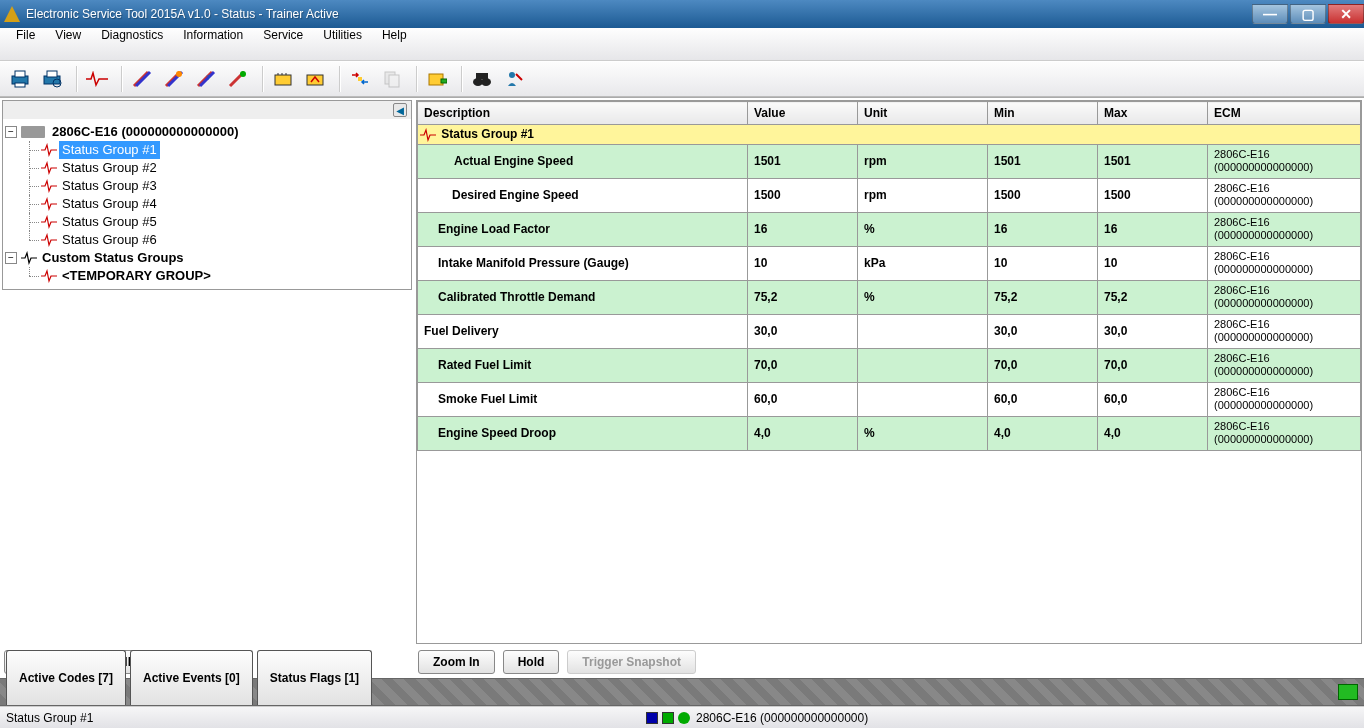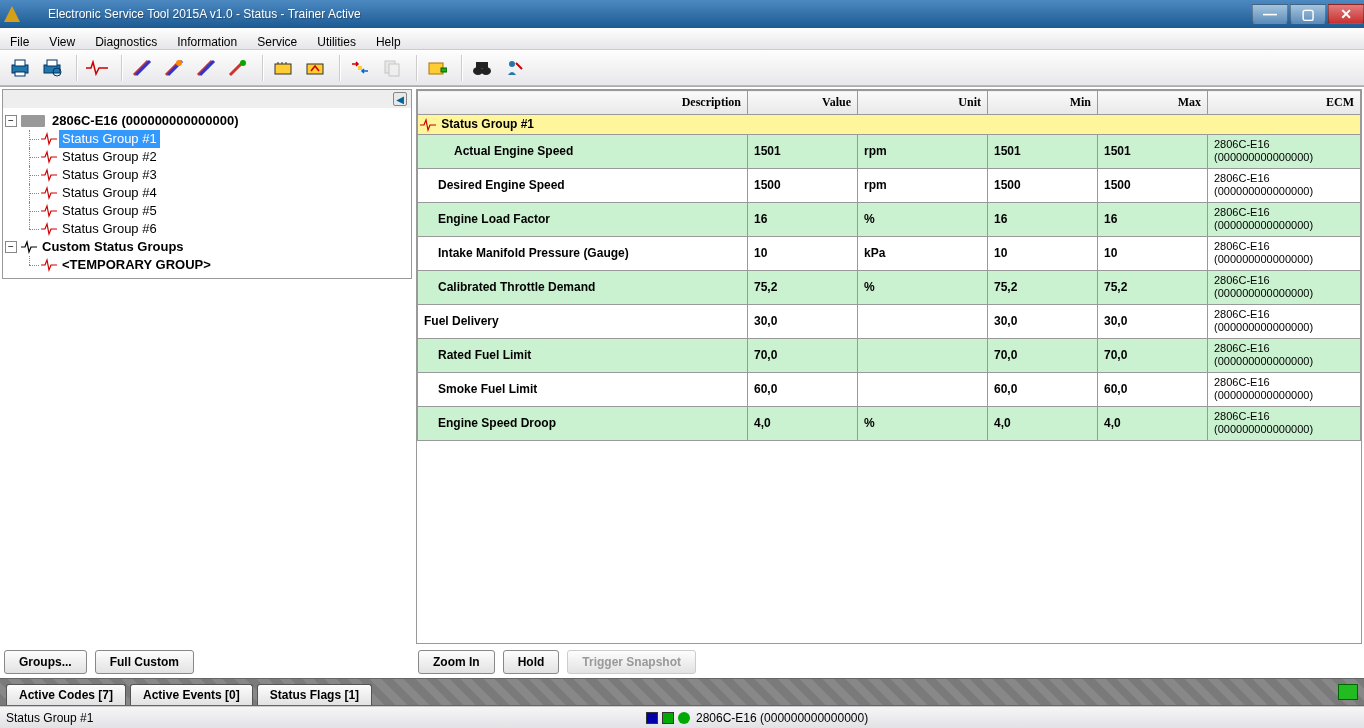--- a/index.html
+++ b/index.html
@@ -19,38 +19,39 @@
 }
 .titlebar {
   height: 28px;
   background: linear-gradient(to bottom, #4d89c1, #1c5a93);
   display: flex;
   align-items: center;
   color: #fff;
   padding-left: 4px;
 }
 .titlebar .app-icon { width: 16px; height: 16px; margin-right: 6px; background: #d4a017; clip-path: polygon(50% 0, 100% 100%, 0 100%); }
-.titlebar .title { font-size: 12px; text-shadow: 1px 1px 1px rgba(0,0,0,0.3); margin-left: 22px; }
+.titlebar .title { font-size: 12px; text-shadow: 1px 1px 1px rgba(0,0,0,0.3); }
 .titlebar .win-btns { margin-left: auto; display: flex; }
 .win-btn {
   width: 36px; height: 20px;
   border: 1px solid rgba(0,0,0,0.3);
   margin-left: 2px;
   display: flex; align-items: center; justify-content: center;
   background: linear-gradient(to bottom, #a5c5df, #5d8db9);
   color: #fff; font-weight: bold; font-size: 14px;
   border-radius: 0 0 3px 3px;
 }
 .win-btn.close { background: linear-gradient(to bottom, #e27c7c, #c93131); }
 .menubar {
-  height: 22px;
+  height: 33px;
   background: linear-gradient(to bottom, #fefefe, #e6e6e9);
   border-bottom: 1px solid #ccc;
   display: flex;
-  align-items: flex-end;
+  align-items: flex-start;
+  padding-left: 6px;
 }
 .menubar span { padding: 0 10px; cursor: default; }
 .toolbar {
   height: 36px;
   background: linear-gradient(to bottom, #fdfdfd, #e8e8eb);
   border-top: 1px solid #fff;
   border-bottom: 1px solid #bbb;
   display: flex;
   align-items: center;
   padding-left: 6px;
@@ -114,23 +115,22 @@
   flex-direction: column;
   min-width: 0;
 }
 .table-wrap { flex: 1; border: 1px solid #999; overflow: auto; }
 table { border-collapse: collapse; width: 100%; table-layout: fixed; }
 th {
   background: linear-gradient(to bottom, #fafafa, #e8e8e9);
   border: 1px solid #999;
   padding: 4px 6px;
   font-weight: bold;
-  text-align: right;
+  text-align: left;
   font-size: 12px;
-  font-family: Liberation Serif, serif;
 }
 td {
   border: 1px solid #999;
   padding: 0 6px;
   height: 34px;
   font-size: 12px;
   font-weight: bold;
 }
 tr.group-row td { background: #fff59b; padding: 2px 4px; height: auto; }
 tr.green td { background: #cbf2d0; }
@@ -161,21 +161,21 @@
   border-bottom: 1px solid #666;
   display: flex;
   align-items: flex-end;
   padding-left: 6px;
 }
 .tab {
   background: linear-gradient(to bottom, #fdfdfd, #e2e2e2);
   border: 1px solid #555;
   border-bottom: none;
   border-radius: 3px 3px 0 0;
-  padding: 3px 12px;
+  padding: 20px 12px;
   margin-right: 4px;
   font-weight: bold;
   font-size: 12px;
 }
 .statusbar-indicator { margin-left: auto; margin-right: 6px; width: 20px; height: 16px; background: #2b2; border: 1px solid #060; align-self: center; }
 .statusbar {
   height: 22px;
   background: linear-gradient(to bottom, #f6f6f7, #e2e2e6);
   border-top: 1px solid #ccc;
   display: flex;
@@ -443,21 +443,21 @@
             </tr>
           <tr class="green">
                 <td style="padding-left:36px">Actual Engine Speed</td>
                 <td>1501</td>
                 <td>rpm</td>
                 <td>1501</td>
                 <td>1501</td>
                 <td class="ecm-cell">2806C-E16<br>(000000000000000)</td>
               </tr>
               <tr class="white">
-                <td style="padding-left:20px">Desired Engine Speed</td>
+                <td style="padding-left:34px">Desired Engine Speed</td>
                 <td>1500</td>
                 <td>rpm</td>
                 <td>1500</td>
                 <td>1500</td>
                 <td class="ecm-cell">2806C-E16<br>(000000000000000)</td>
               </tr>
               <tr class="green">
                 <td style="padding-left:20px">Engine Load Factor</td>
                 <td>16</td>
                 <td>%</td>

